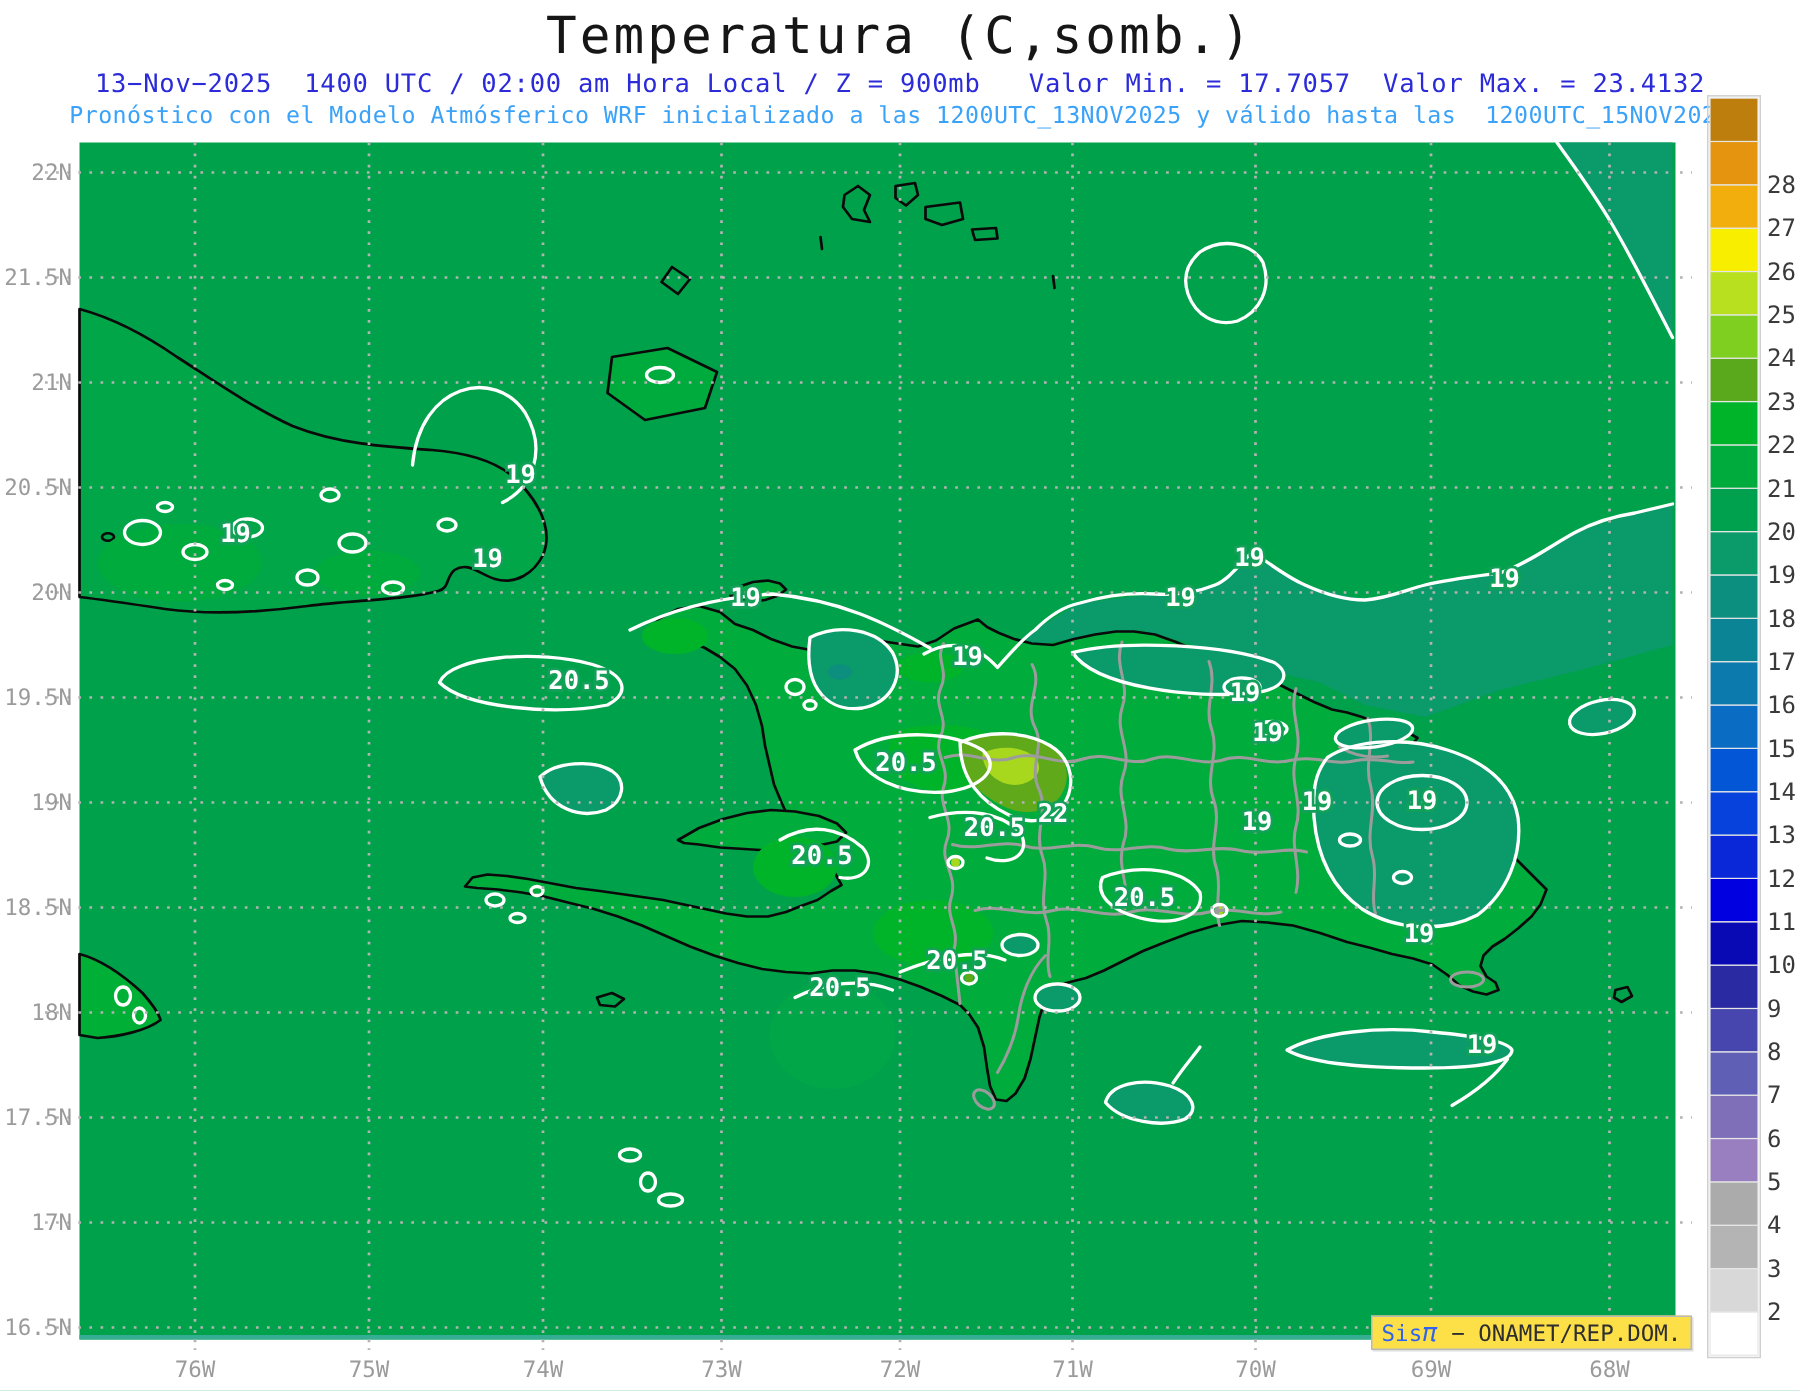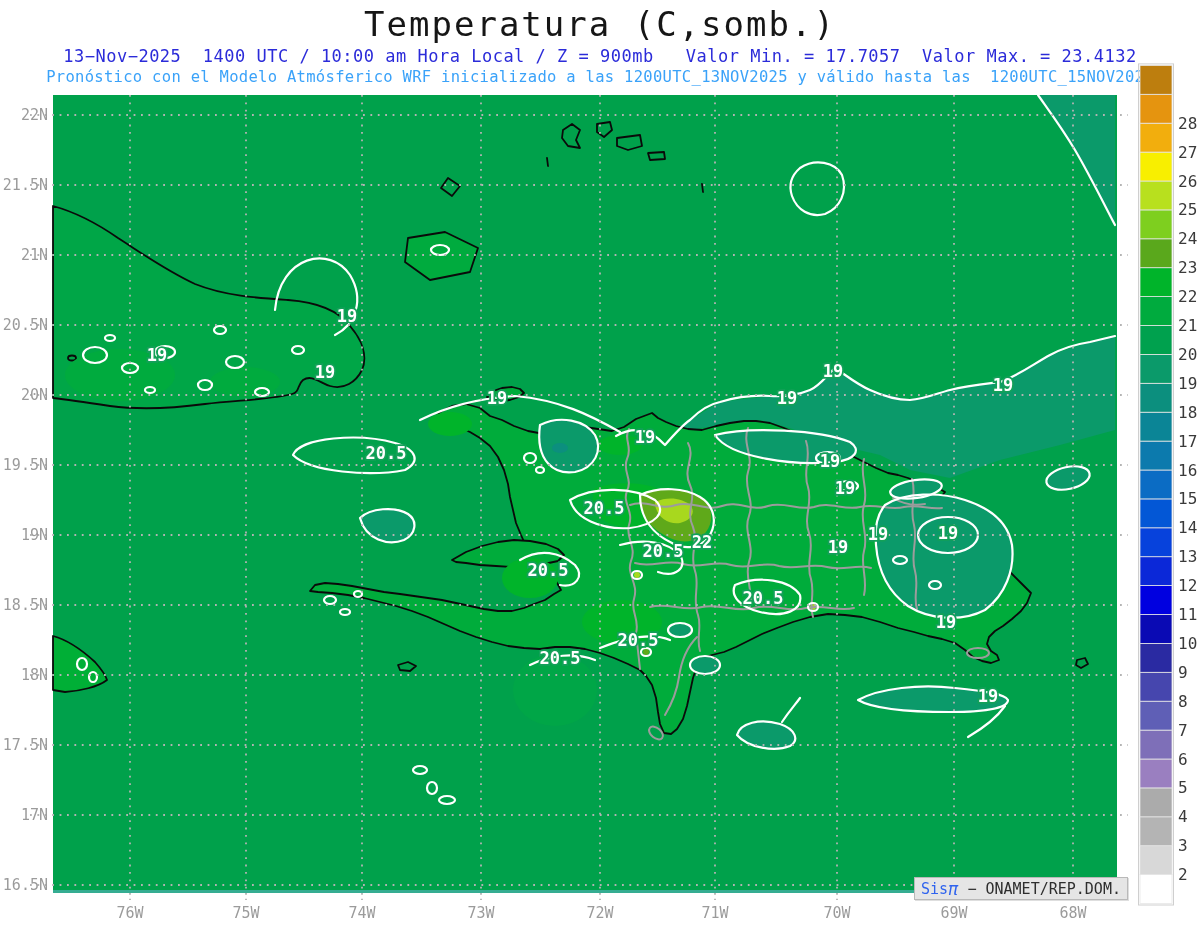--- a/index.html
+++ b/index.html
@@ -5,35 +5,35 @@
   html,body{margin:0;padding:0;background:#fff;}
   #stage{position:relative;width:1200px;height:927px;background:#ffffff;overflow:hidden;
          font-family:"DejaVu Sans Mono", monospace;}
   .title{position:absolute;top:4px;left:0;width:1200px;text-align:center;
          font-size:34px;letter-spacing:2px;color:#161616;white-space:pre;}
   .sub1{position:absolute;top:46px;left:0;width:1200px;text-align:center;
         font-size:17px;letter-spacing:.5px;color:#2b2bd9;white-space:pre;}
   .sub2{position:absolute;top:68px;left:0;width:1200px;text-align:center;
         font-size:15.5px;letter-spacing:.3px;color:#3aa2f9;white-space:pre;}
   #map-svg{position:absolute;left:0;top:0;}
-  .wm{position:absolute;left:914px;top:877px;width:212px;height:21px;background:#e5e5e5;
+  .wm{position:absolute;left:914px;top:877px;width:212px;height:21px;background:#fde047;
       border:1px solid #b9b9b9;box-shadow:1px 1px 0 #dedede;display:flex;align-items:center;
       justify-content:center;font-size:15px;white-space:pre;}
   .wm .brand{color:#2f63ee;}
   .wm .pi{color:#2f63ee;font-style:italic;font-size:17px;}
   .wm .org{color:#2e2e2e;}
   text{font-family:"DejaVu Sans Mono", monospace;}
 </style>
 </head>
 <body>
 
 <div id="stage">
 
   <div class="title">Temperatura (C,somb.)</div>
-  <div class="sub1">13−Nov−2025  1400 UTC / 10:00 am Hora Local / Z = 900mb   Valor Min. = 17.7057  Valor Max. = 23.4132</div>
+  <div class="sub1">13−Nov−2025  1400 UTC / 02:00 am Hora Local / Z = 900mb   Valor Min. = 17.7057  Valor Max. = 23.4132</div>
   <div class="sub2">Pronóstico con el Modelo Atmósferico WRF inicializado a las 1200UTC_13NOV2025 y válido hasta las  1200UTC_15NOV2025</div>
 
   <svg id="map-svg" width="1200" height="927" viewBox="0 0 1200 927" xmlns="http://www.w3.org/2000/svg">
 
     <g>
       <rect x="53" y="95" width="1064" height="798" fill="#00a14b"></rect>
       <rect x="53" y="890" width="1064" height="3" fill="#35ad92"></rect>
     </g>
 
     <g stroke="none">

